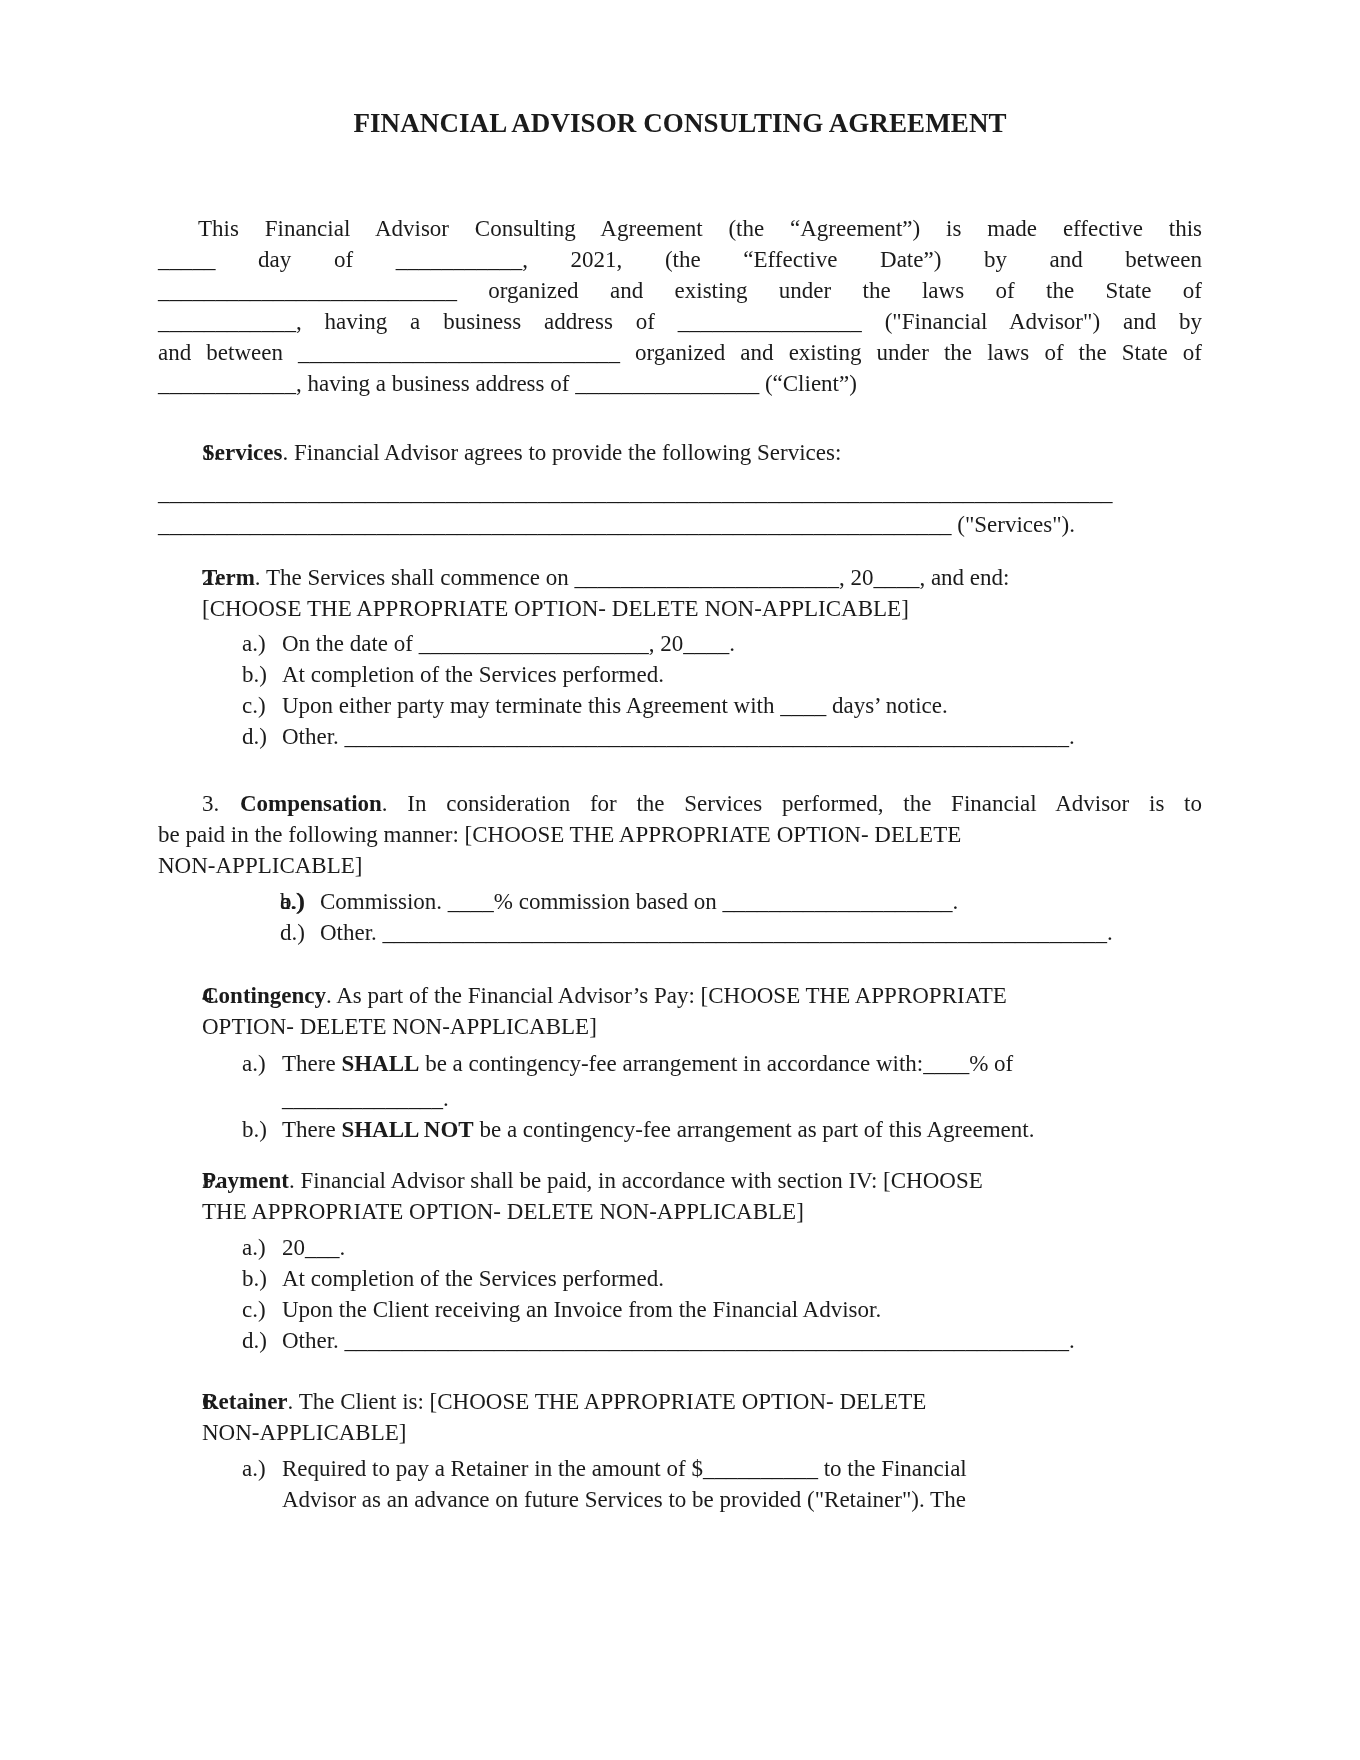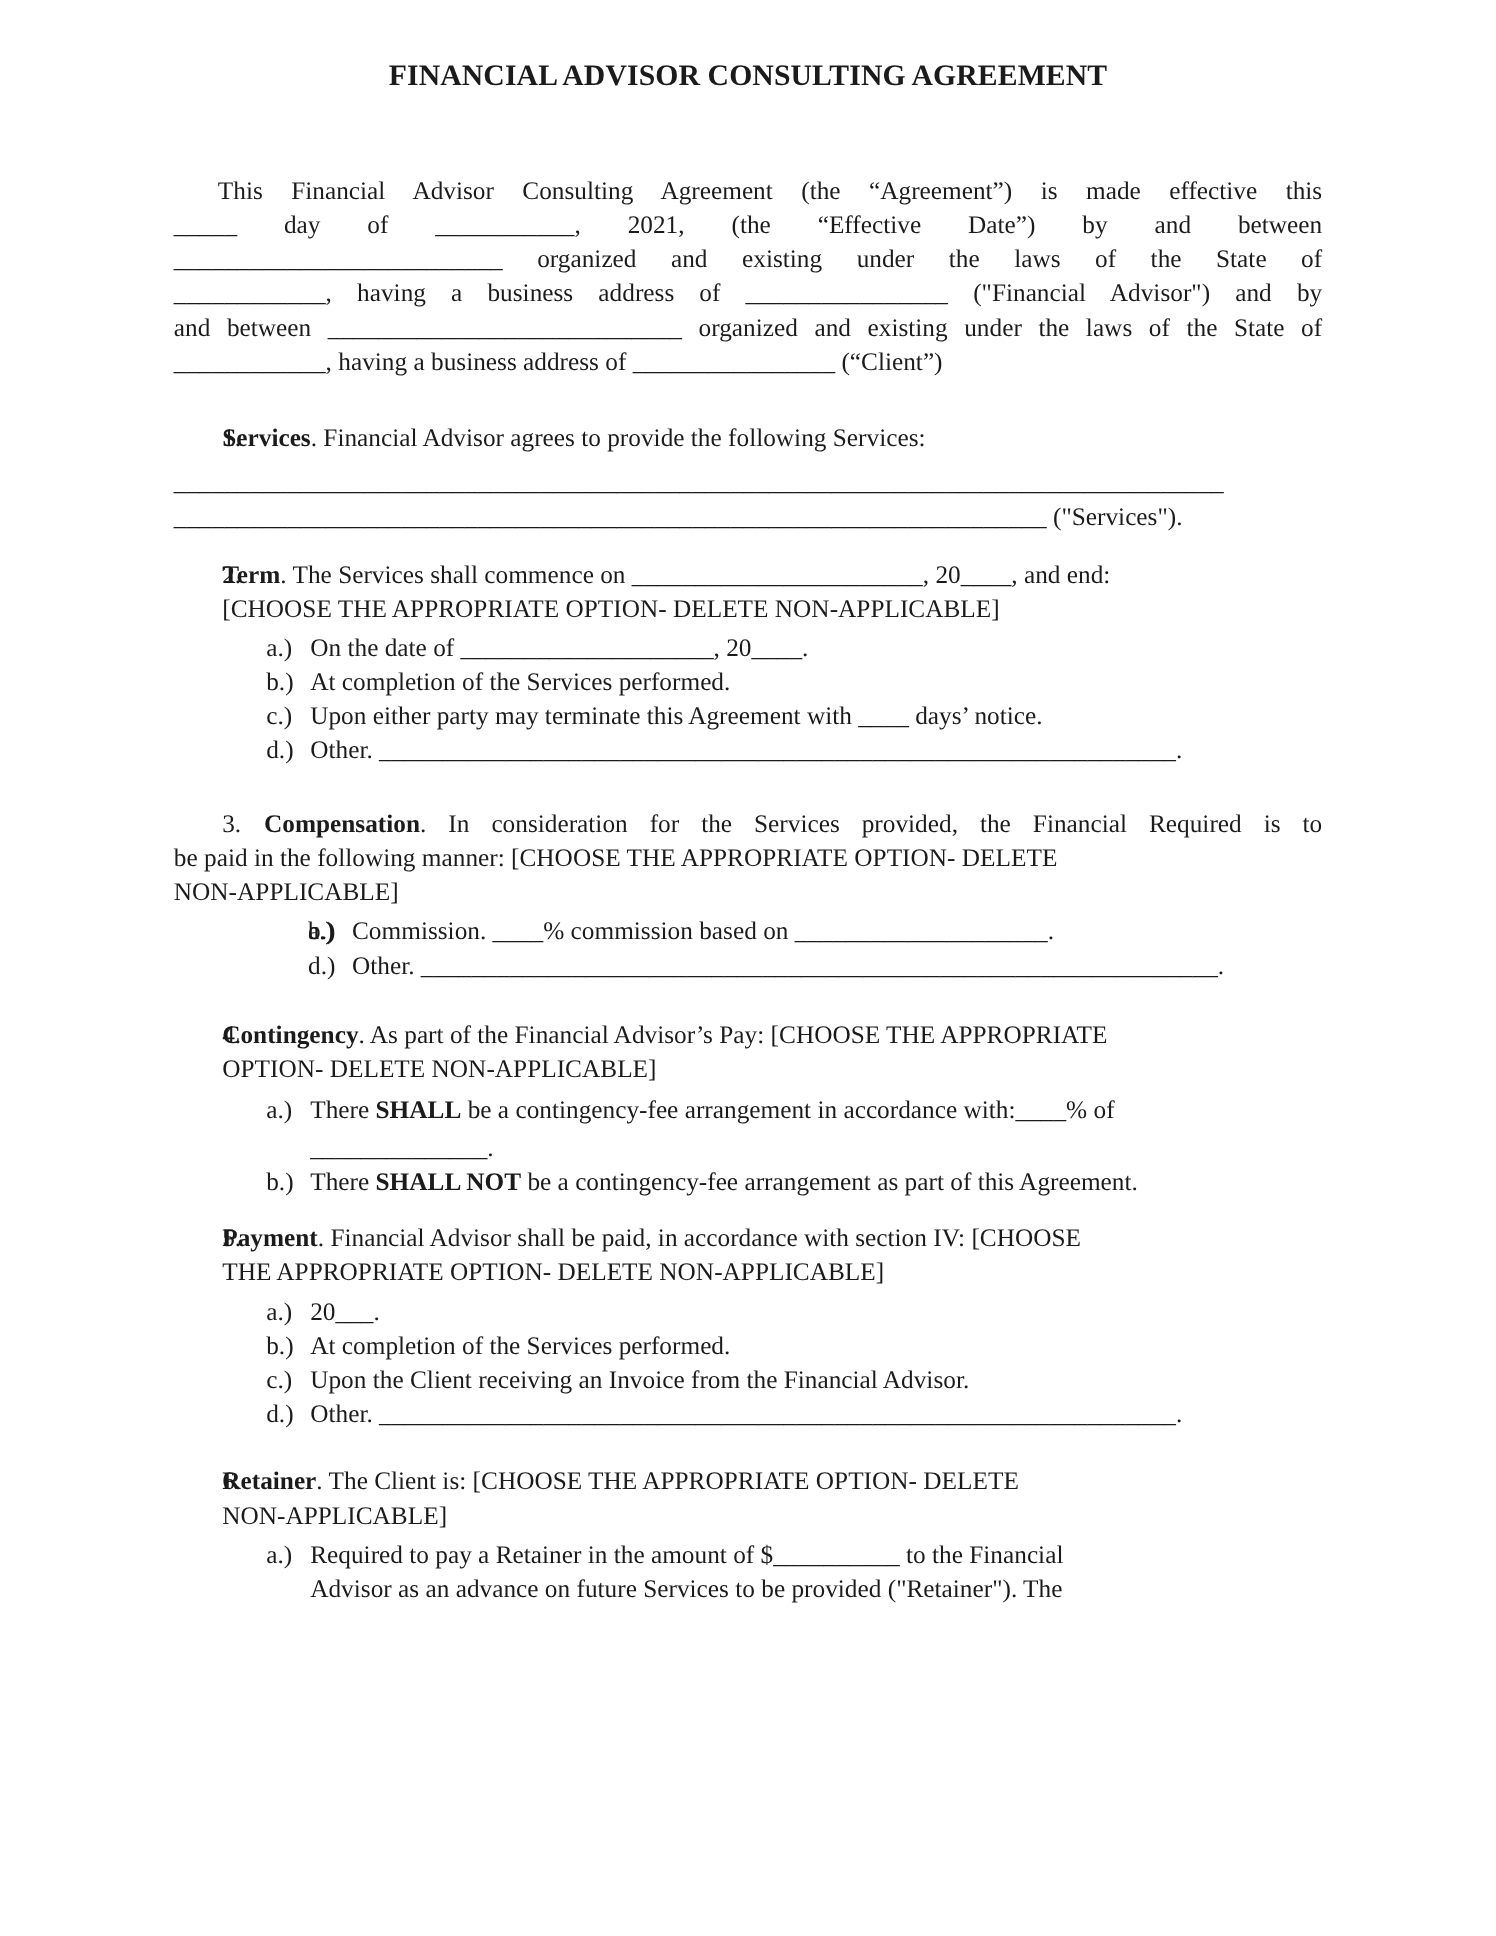--- a/index.html
+++ b/index.html
@@ -2,21 +2,21 @@
 <html><head>
 <meta charset="utf-8">
 <style>
   html, body { margin: 0; padding: 0; background: #ffffff; }
   body {
     width: 1360px; height: 1760px;
     font-family: "Liberation Serif", "DejaVu Serif", serif;
     color: #1b1b1b;
     overflow: hidden;
   }
-  .page { padding: 52px 158px 0 158px; width: 1044px; }
+  .page { padding: 107px 158px 0 158px; width: 1044px; }
 
   .title {
     text-align: center;
     font-weight: bold;
     font-size: 27px;
     line-height: 32px;
     letter-spacing: 0.1px;
     margin: 0 0 74px 0;
   }
 
@@ -113,21 +113,21 @@
           <div class="sbody">
               <div class="ln">Other. _______________________________________________________________.</div>
             </div>
         </div>
       </div>
     </div>
   </div>
 
   <div class="sec flow sec3">
     <span class="num">3.</span>
-    <div class="ln jfull l1"><b>Compensation</b><span>. In consideration for the Services provided, the Financial Required is to</span></div>
+    <div class="ln jfull l1"><b>Compensation</b><span>. In consideration for the Services performed, the Financial Advisor is to</span></div>
     <div class="ln">be paid in the following manner: [CHOOSE THE APPROPRIATE OPTION- DELETE</div>
     <div class="ln">NON-APPLICABLE]</div>
     <div class="sublist">
       <div class="sub">
         <span class="marker">a.)</span>
       </div>
       <div class="sub">
         <span class="marker">b.)</span>
       </div>
       <div class="sub">

